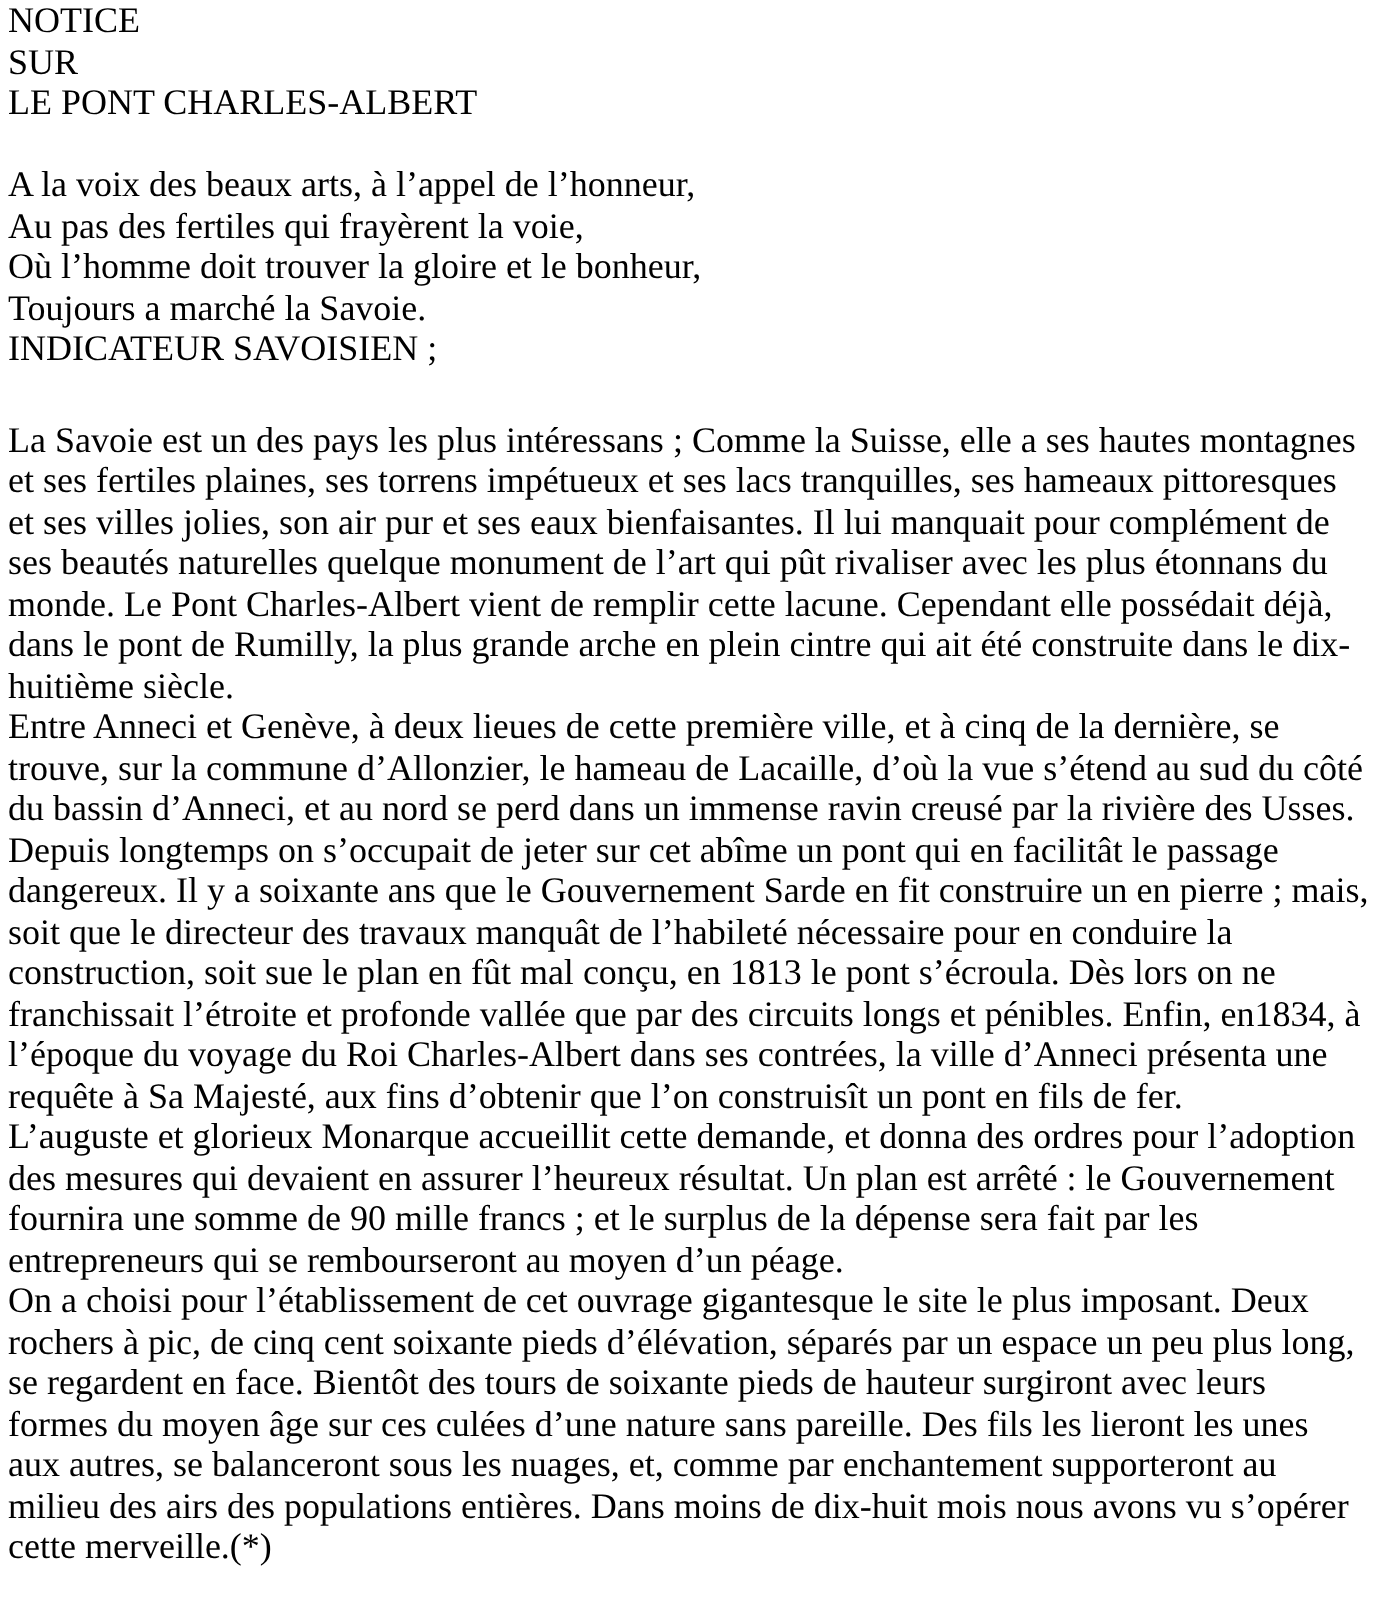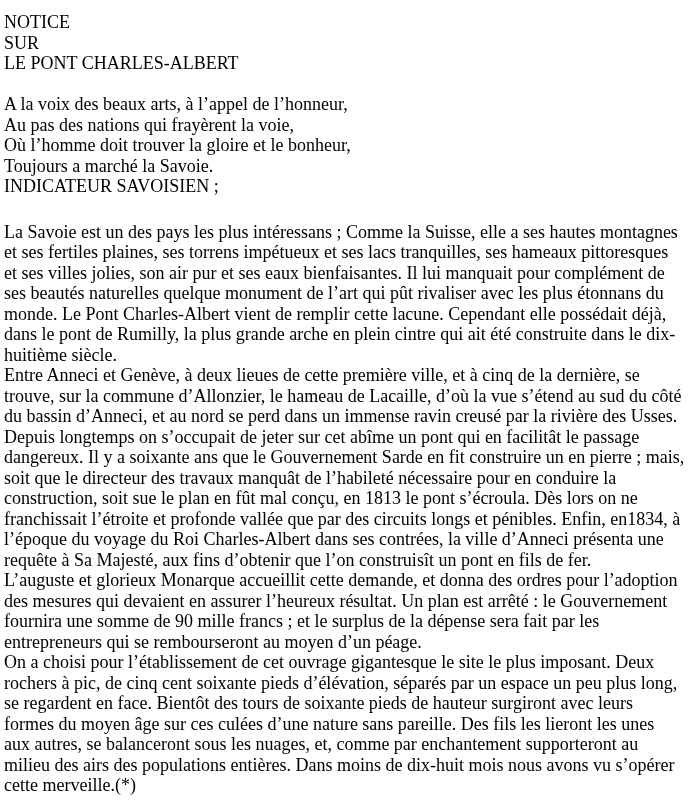--- a/index.html
+++ b/index.html
@@ -9,21 +9,21 @@
   body {
     width: 700px;
     height: 804px;
     background: #ffffff;
     overflow: hidden;
   }
   .page {
     box-sizing: border-box;
     width: 700px;
     height: 804px;
-    padding: 12px 2px 0 4px;
+    padding: 0 2px 0 4px;
     font-family: "Liberation Serif", "DejaVu Serif", serif;
     font-size: 18px;
     line-height: 20.5px;
     color: #000000;
     -webkit-font-smoothing: antialiased;
   }
   .block {
     white-space: pre-line;
     margin: 0;
   }
@@ -37,21 +37,21 @@
 </head>
 <body>
 
 <div class="page">
 
   <div class="block title-block">NOTICE
 SUR
 LE PONT CHARLES-ALBERT</div>
 
   <div class="block epigraph-verse">A la voix des beaux arts, à l’appel de l’honneur,
-Au pas des nations qui frayèrent la voie,
+Au pas des fertiles qui frayèrent la voie,
 Où l’homme doit trouver la gloire et le bonheur,
 Toujours a marché la Savoie.</div>
 
   <div class="block epigraph-attribution">INDICATEUR SAVOISIEN ;</div>
 
   <div class="block body-paragraph">La Savoie est un des pays les plus intéressans ; Comme la Suisse, elle a ses hautes montagnes
 et ses fertiles plaines, ses torrens impétueux et ses lacs tranquilles, ses hameaux pittoresques
 et ses villes jolies, son air pur et ses eaux bienfaisantes. Il lui manquait pour complément de
 ses beautés naturelles quelque monument de l’art qui pût rivaliser avec les plus étonnans du
 monde. Le Pont Charles-Albert vient de remplir cette lacune. Cependant elle possédait déjà,

